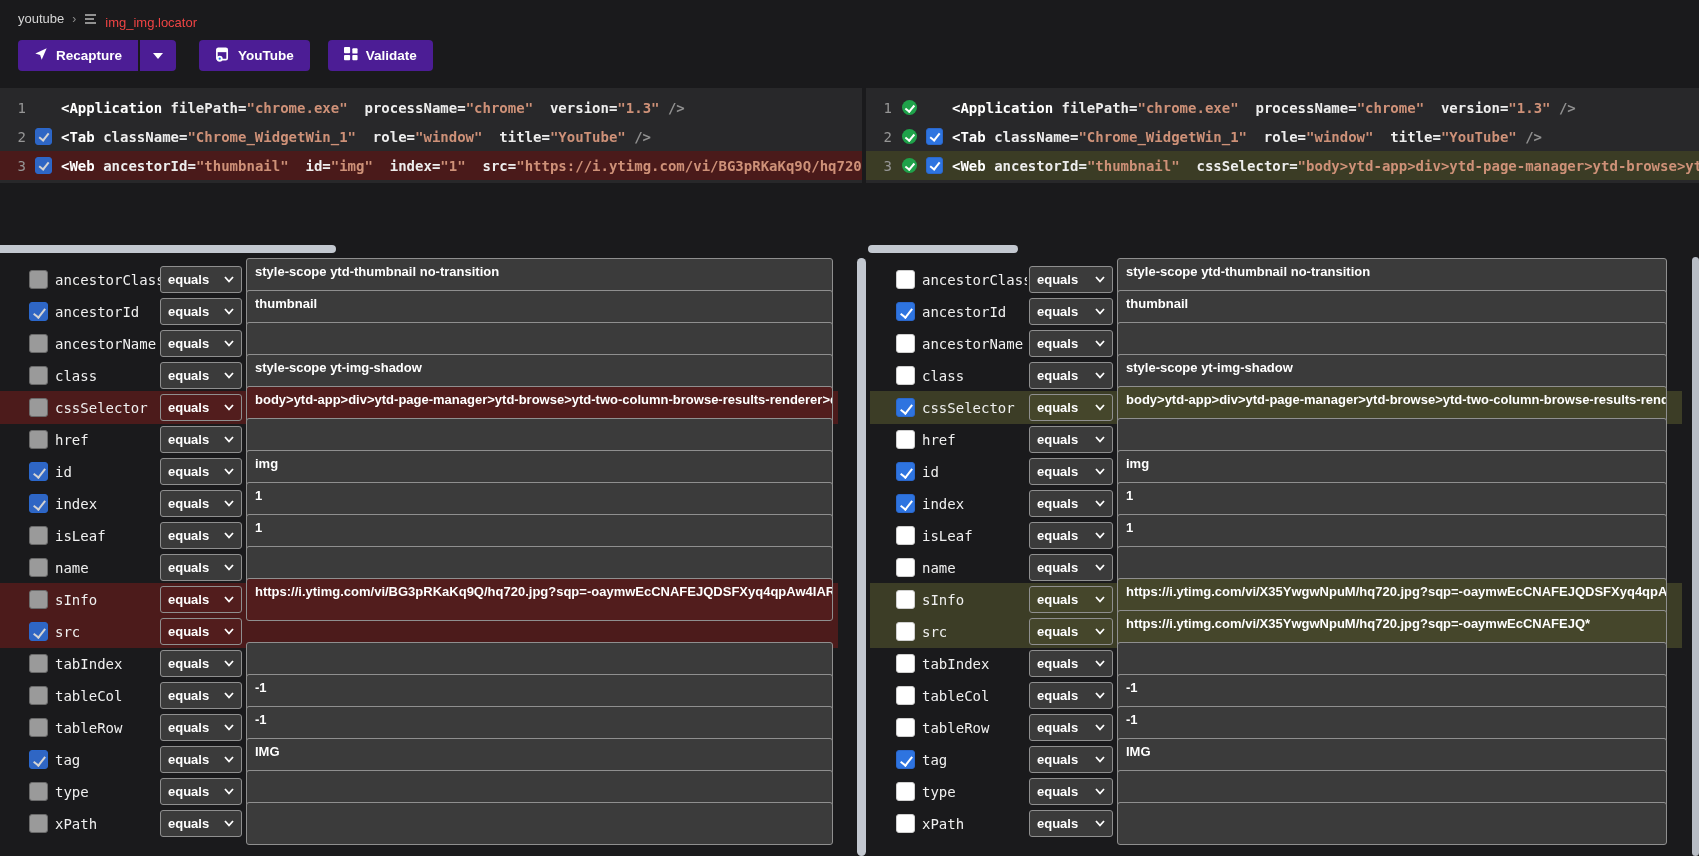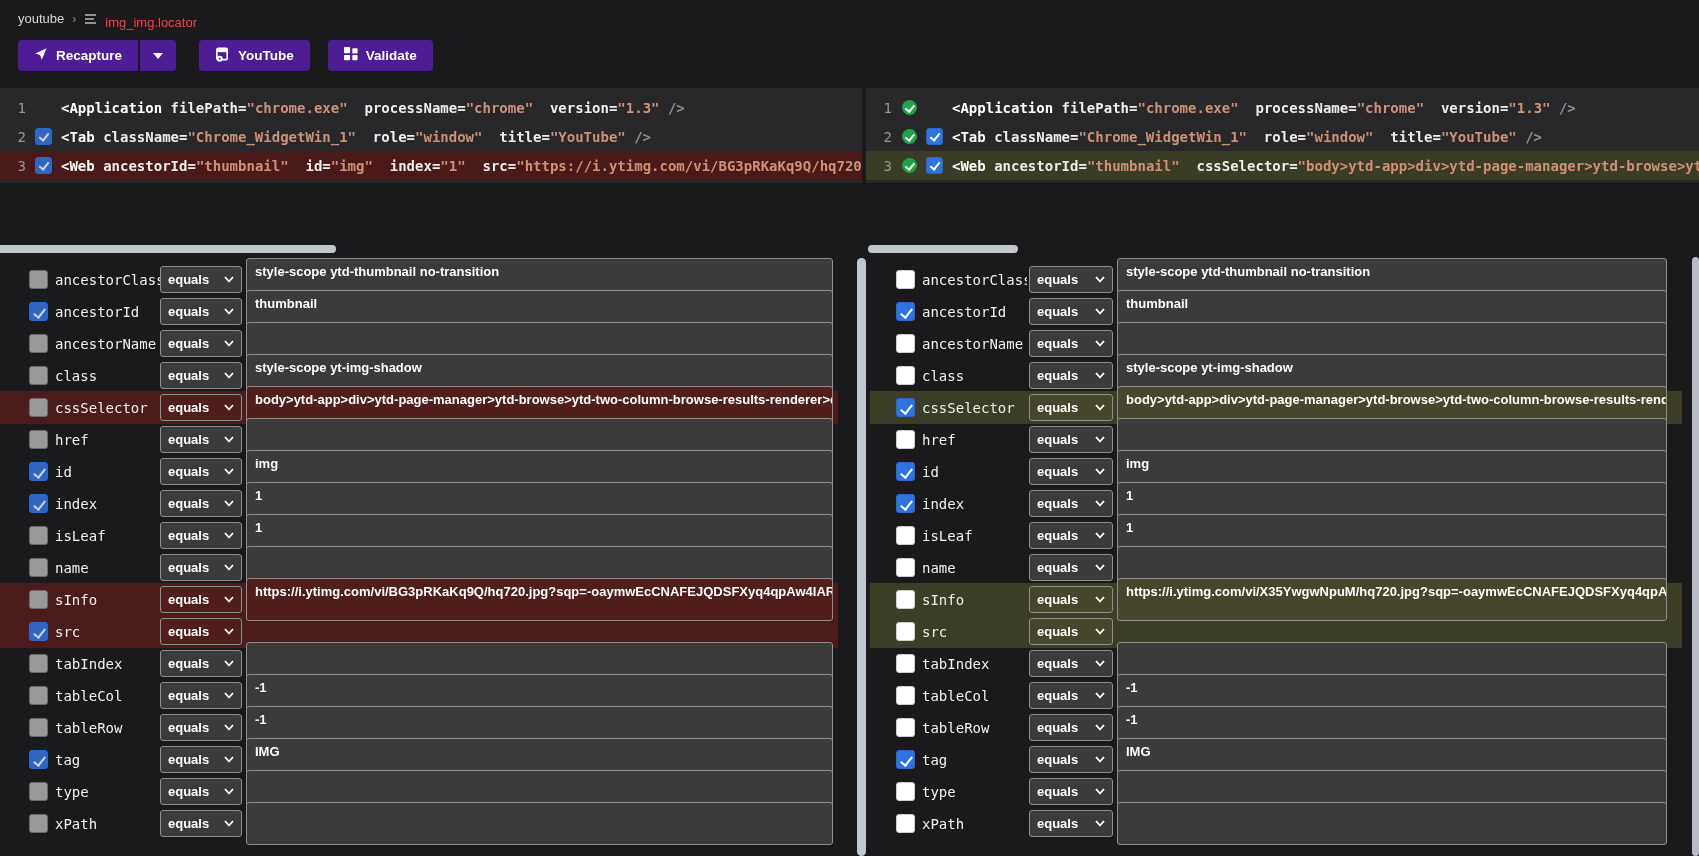--- a/index.html
+++ b/index.html
@@ -554,20 +554,21 @@
       <span class="cb cb-table un"></span>
       <span class="alabel">src</span>
       <div class="asel">
         <span>equals</span>
         <span class="chev">
           <svg width="10" height="7" viewBox="0 0 10 7">
             <polyline points="1,1 5,5.5 9,1" stroke="#fff" stroke-width="1.8" fill="none"></polyline>
           </svg>
         </span>
       </div>
+      <div class="afield">https://i.ytimg.com/vi/X35YwgwNpuM/hq720.jpg?sqp=-oaymwEcCNAFEJQ*</div>
     </div>
     <div class="arow">
       <span class="cb cb-table un"></span>
       <span class="alabel">tabIndex</span>
       <div class="asel">
         <span>equals</span>
         <span class="chev">
           <svg width="10" height="7" viewBox="0 0 10 7">
             <polyline points="1,1 5,5.5 9,1" stroke="#fff" stroke-width="1.8" fill="none"></polyline>
           </svg>

